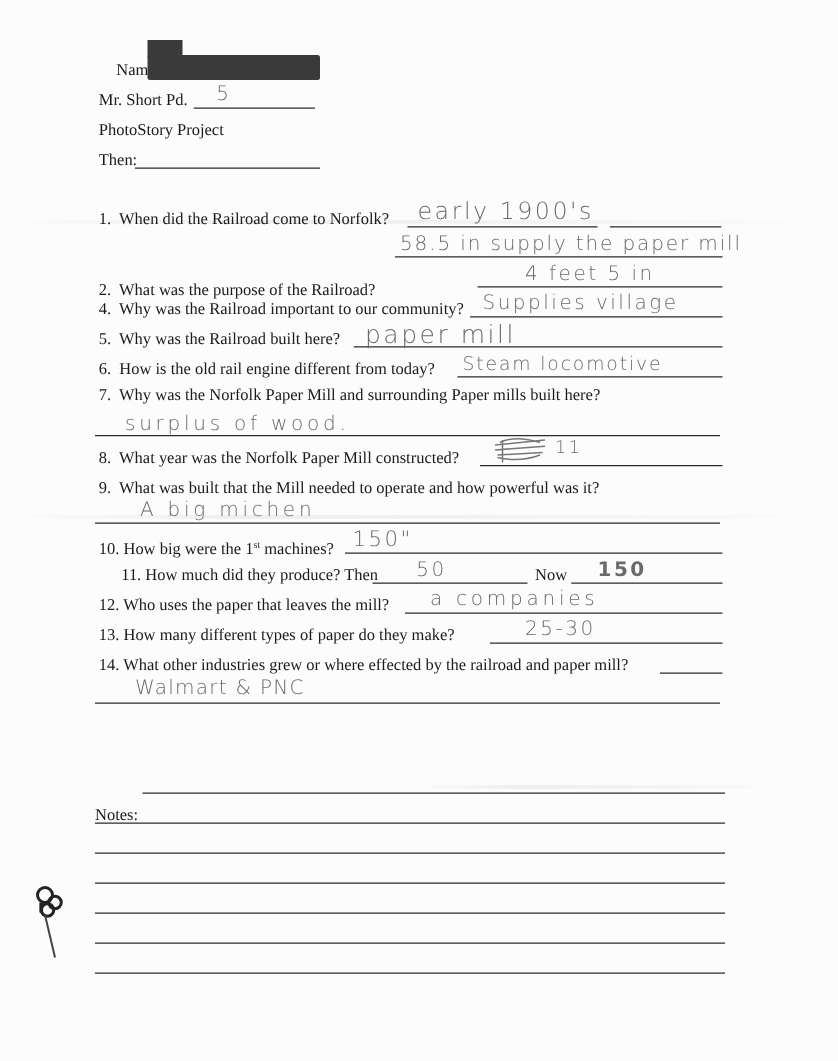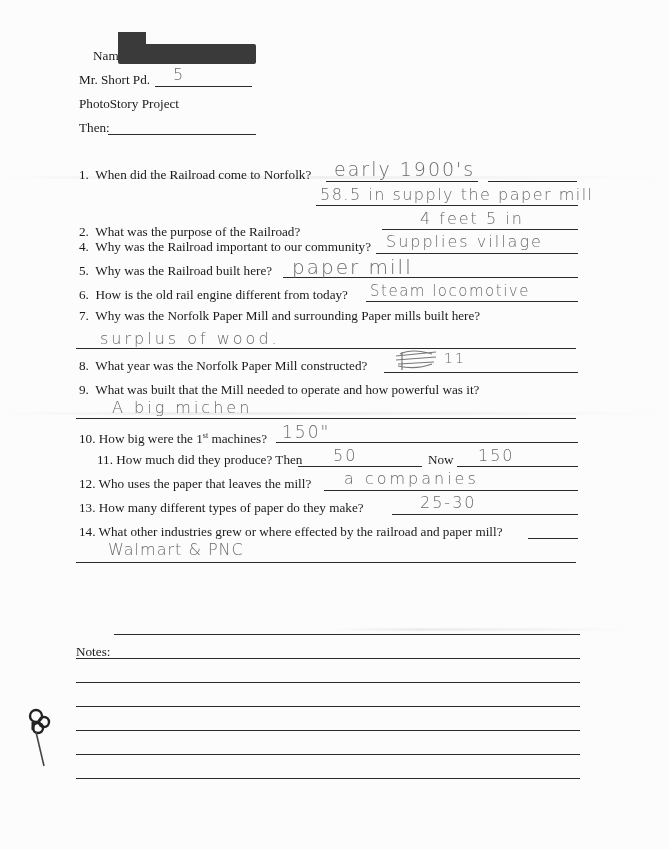--- a/index.html
+++ b/index.html
@@ -110,21 +110,21 @@
   <div class="line" style="left:276px;top:442px;width:302px;"></div>
   <div class="hw" style="left:282px;top:423px;font-size:17px;">150"</div>
 
   <div class="t" style="left:97px;top:452px;">
     <span>11.</span> <span>How much did they produce?  Then</span>
   </div>
   <div class="line" style="left:298px;top:466px;width:124px;"></div>
   <div class="hw" style="left:333px;top:447px;font-size:16px;">50</div>
   <div class="t" style="left:428px;top:452px;">Now</div>
   <div class="line" style="left:457px;top:466px;width:121px;"></div>
-  <div class="hw" style="left:478px;top:447px;font-size:16px;">150</div>
+  <div class="hw" style="left:478px;top:447px;font-size:16px;font-weight:bold;">150</div>
 
   <div class="t" style="left:79px;top:476px;">
     <span>12.</span> <span>Who uses the paper that leaves the mill?</span>
   </div>
   <div class="line" style="left:324px;top:490px;width:254px;"></div>
   <div class="hw" style="left:344px;top:470px;font-size:16px;letter-spacing:3px;">a   companies</div>
 
   <div class="t" style="left:79px;top:500px;">
     <span>13.</span> <span>How many different types of paper do they make?</span>
   </div>

